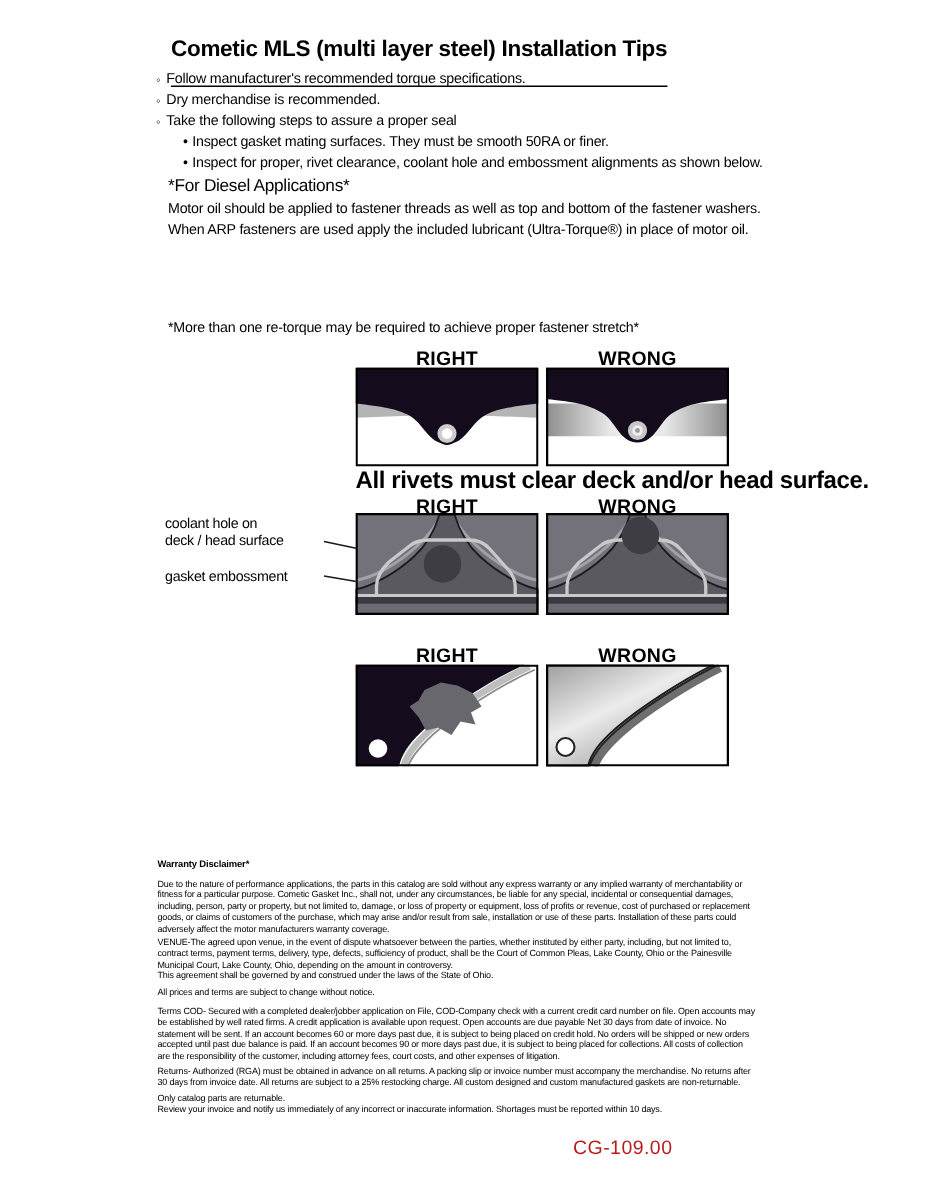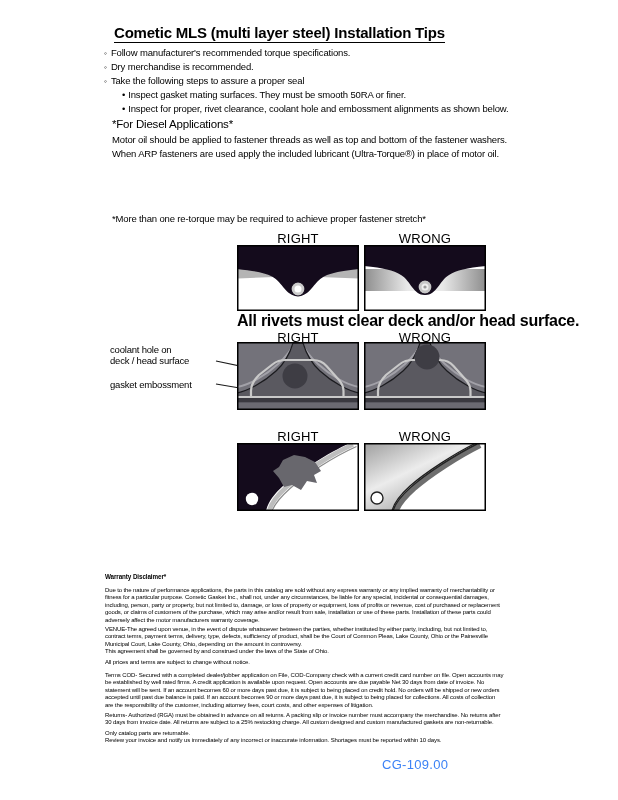--- a/index.html
+++ b/index.html
@@ -1,32 +1,32 @@
 <!DOCTYPE html>
 <html><head>
 <meta charset="utf-8">
 <style>
   html,body{margin:0;padding:0;background:#fff}
   body{width:618px;height:800px;position:relative;overflow:hidden;
        font-family:"Liberation Sans","DejaVu Sans",sans-serif;color:#000;
        -webkit-font-smoothing:antialiased}
   .abs{position:absolute}
   .title{left:114px;top:24px;font-size:15px;font-weight:bold;letter-spacing:-0.2px;
-         border-bottom:1.6px solid #000;padding-bottom:1px}
+         border-bottom:1.6px solid #000;padding-bottom:16px}
   .body-text{font-size:9.5px;letter-spacing:-0.15px;line-height:13.5px;white-space:pre-line}
   .bullet{display:flex;align-items:flex-start;font-size:9.5px;letter-spacing:-0.15px;line-height:12px}
   .marker-o{font-size:8.5px;line-height:12px;margin-right:4px}
   .marker-d{font-size:9.5px;line-height:11.5px;margin-right:3px}
   .section-h{font-size:11.5px;font-weight:normal;letter-spacing:-0.2px}
-  .diag-header{width:122px;text-align:center;font-weight:normal;font-size:13px;letter-spacing:0.2px}
+  .diag-header{width:122px;text-align:center;font-weight:bold;font-size:13px;letter-spacing:0.2px}
   .caption{font-weight:bold;font-size:16px;letter-spacing:-0.25px;line-height:12.5px;white-space:pre-line}
   .dlabel{font-size:9.5px;letter-spacing:-0.2px;width:104px;line-height:11px}
   .legal{font-size:6px;letter-spacing:-0.12px;line-height:7.4px;white-space:pre-line;width:445px}
   .legal-h{font-size:6.3px;font-weight:bold;letter-spacing:-0.1px}
-  .footer{font-size:13px;letter-spacing:0.3px;color:#3b82f6}
+  .footer{font-size:13px;letter-spacing:0.3px;color:#b91c1c}
   svg.diag{position:absolute}
 </style>
 </head>
 <body>
 
 <div class="abs page" style="inset:0">
 
   <div class="abs title">Cometic MLS (multi layer steel) Installation Tips</div>
 
   <div class="abs bullet" style="left:104px;top:47px">

